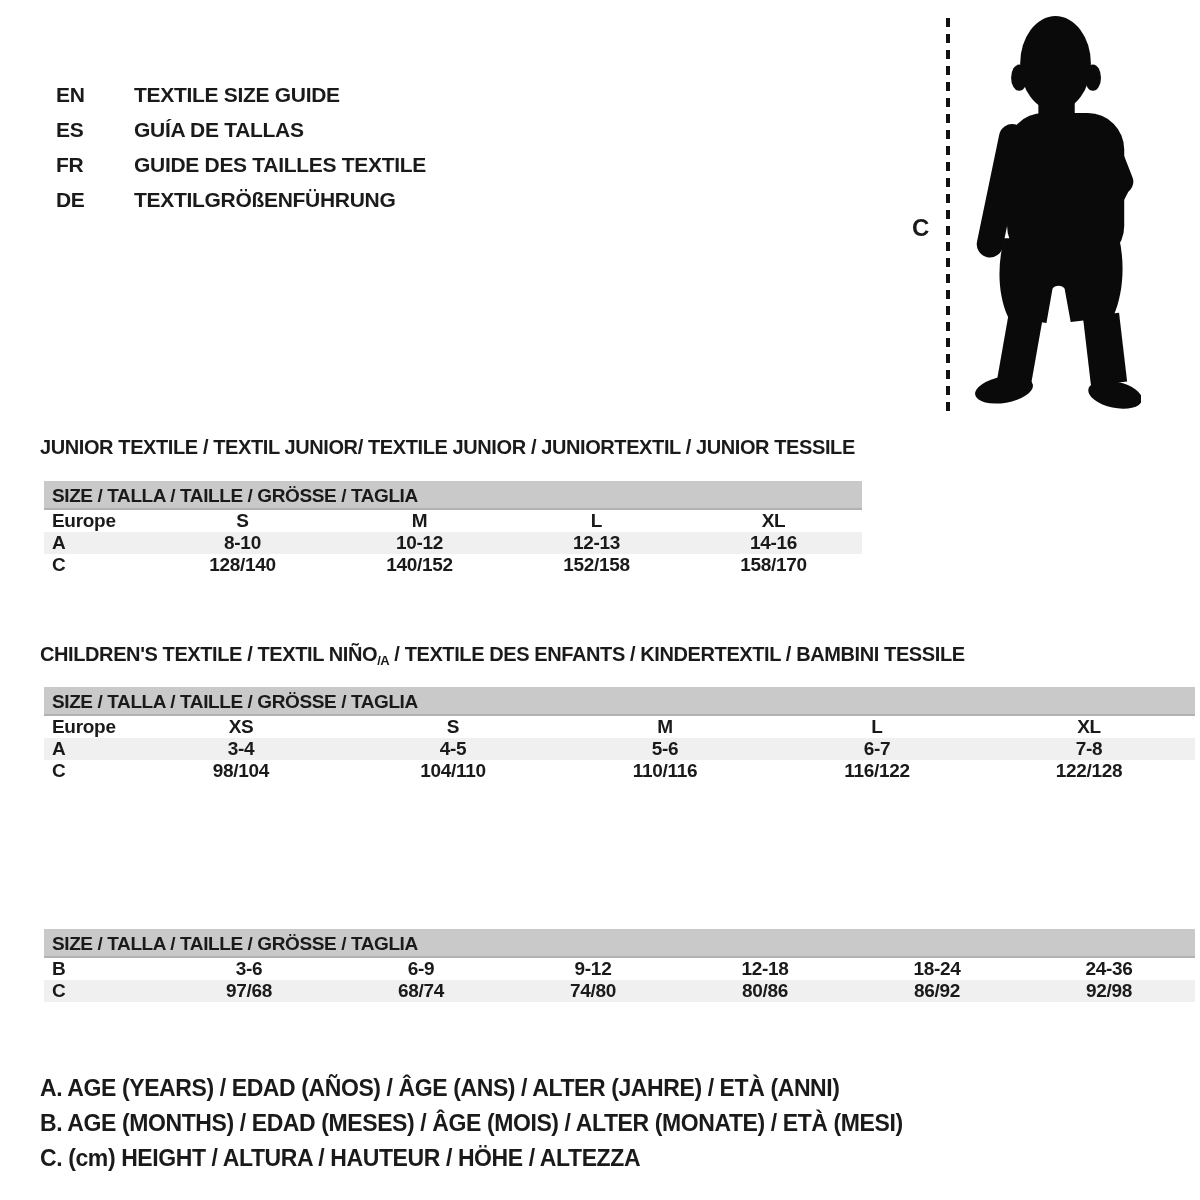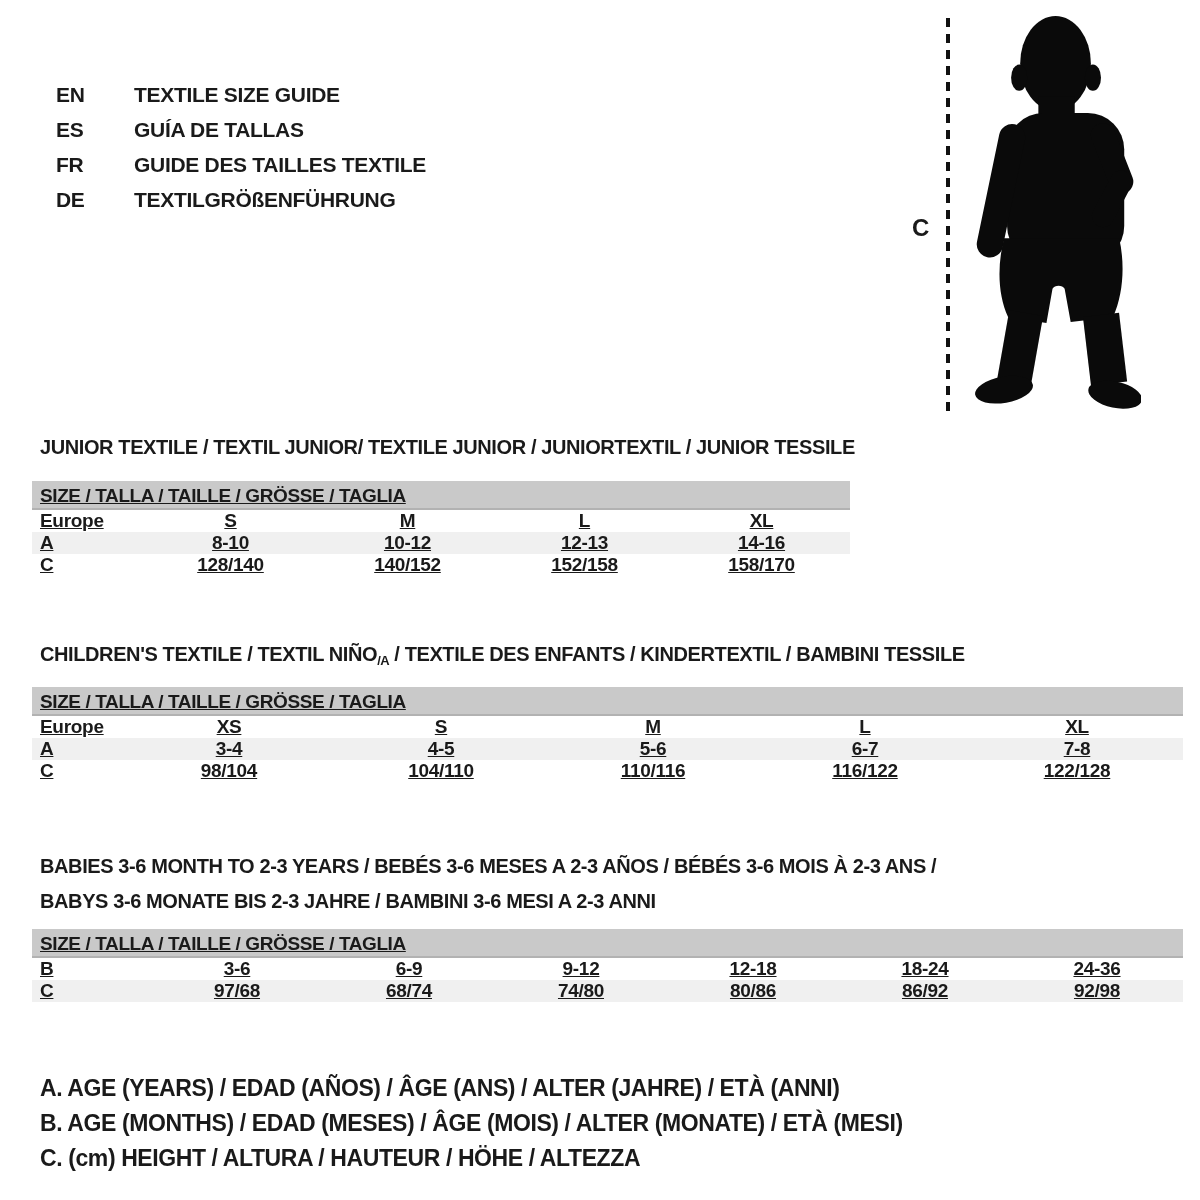--- a/index.html
+++ b/index.html
@@ -13,21 +13,21 @@
   .lang-code{display:inline-block;width:78px;}
   
   .c-label{position:absolute;left:912px;top:214px;font-size:24px;font-weight:700;}
   .dash-line{position:absolute;left:945px;top:16px;}
   .figure-svg{position:absolute;left:963px;top:14px;}
   
   .sec-title{position:absolute;left:40px;font-size:20px;font-weight:700;letter-spacing:-0.4px;white-space:nowrap;}
   .sec-title .sub{font-size:13px;vertical-align:-4px;letter-spacing:-0.5px;}
   .two-line{line-height:35px;}
   
-  .tablewrap{position:absolute;left:32px;text-decoration:underline;}
+  .tablewrap{position:absolute;left:44px;}
   .size-header{
     height:29px;line-height:29px;background:#c9c9c9;border-bottom:2px solid #b2b2b2;
     padding-left:8px;font-size:19px;font-weight:700;letter-spacing:-0.4px;box-sizing:border-box;
   }
   table.sg{border-collapse:collapse;table-layout:fixed;}
   table.sg td{
     height:16px;padding:0;text-align:center;vertical-align:middle;
     font-size:19px;font-weight:700;letter-spacing:-0.3px;
   }
   table.sg td.lab{text-align:left;padding-left:8px;}
@@ -149,24 +149,20 @@
         <td>98/104</td>
         <td>104/110</td>
         <td>110/116</td>
         <td>116/122</td>
         <td>122/128</td>
       </tr>
     </tbody>
       </table>
   </div>
 
-  <div class="sec-title two-line" style="top:849px">
-    <div>BABIES 3-6 MONTH TO 2-3 YEARS / BEBÉS 3-6 MESES A 2-3 AÑOS / BÉBÉS 3-6 MOIS À 2-3 ANS /</div>
-    <div>BABYS 3-6 MONATE BIS 2-3 JAHRE / BAMBINI 3-6 MESI A 2-3 ANNI</div>
-  </div>
   <div class="tablewrap" style="top:929px;width:1151px">
     <div class="size-header">SIZE / TALLA / TAILLE / GRÖSSE / TAGLIA</div>
     <table class="sg" style="width:1151px">
       <colgroup>
           <col style="width:119px">
           <col style="width:172px">
           <col style="width:172px">
           <col style="width:172px">
           <col style="width:172px">
           <col style="width:172px">

